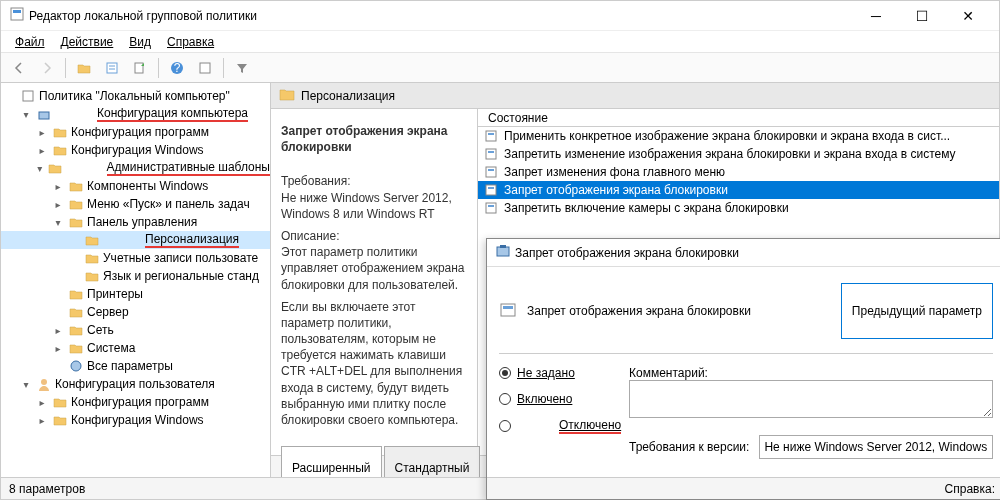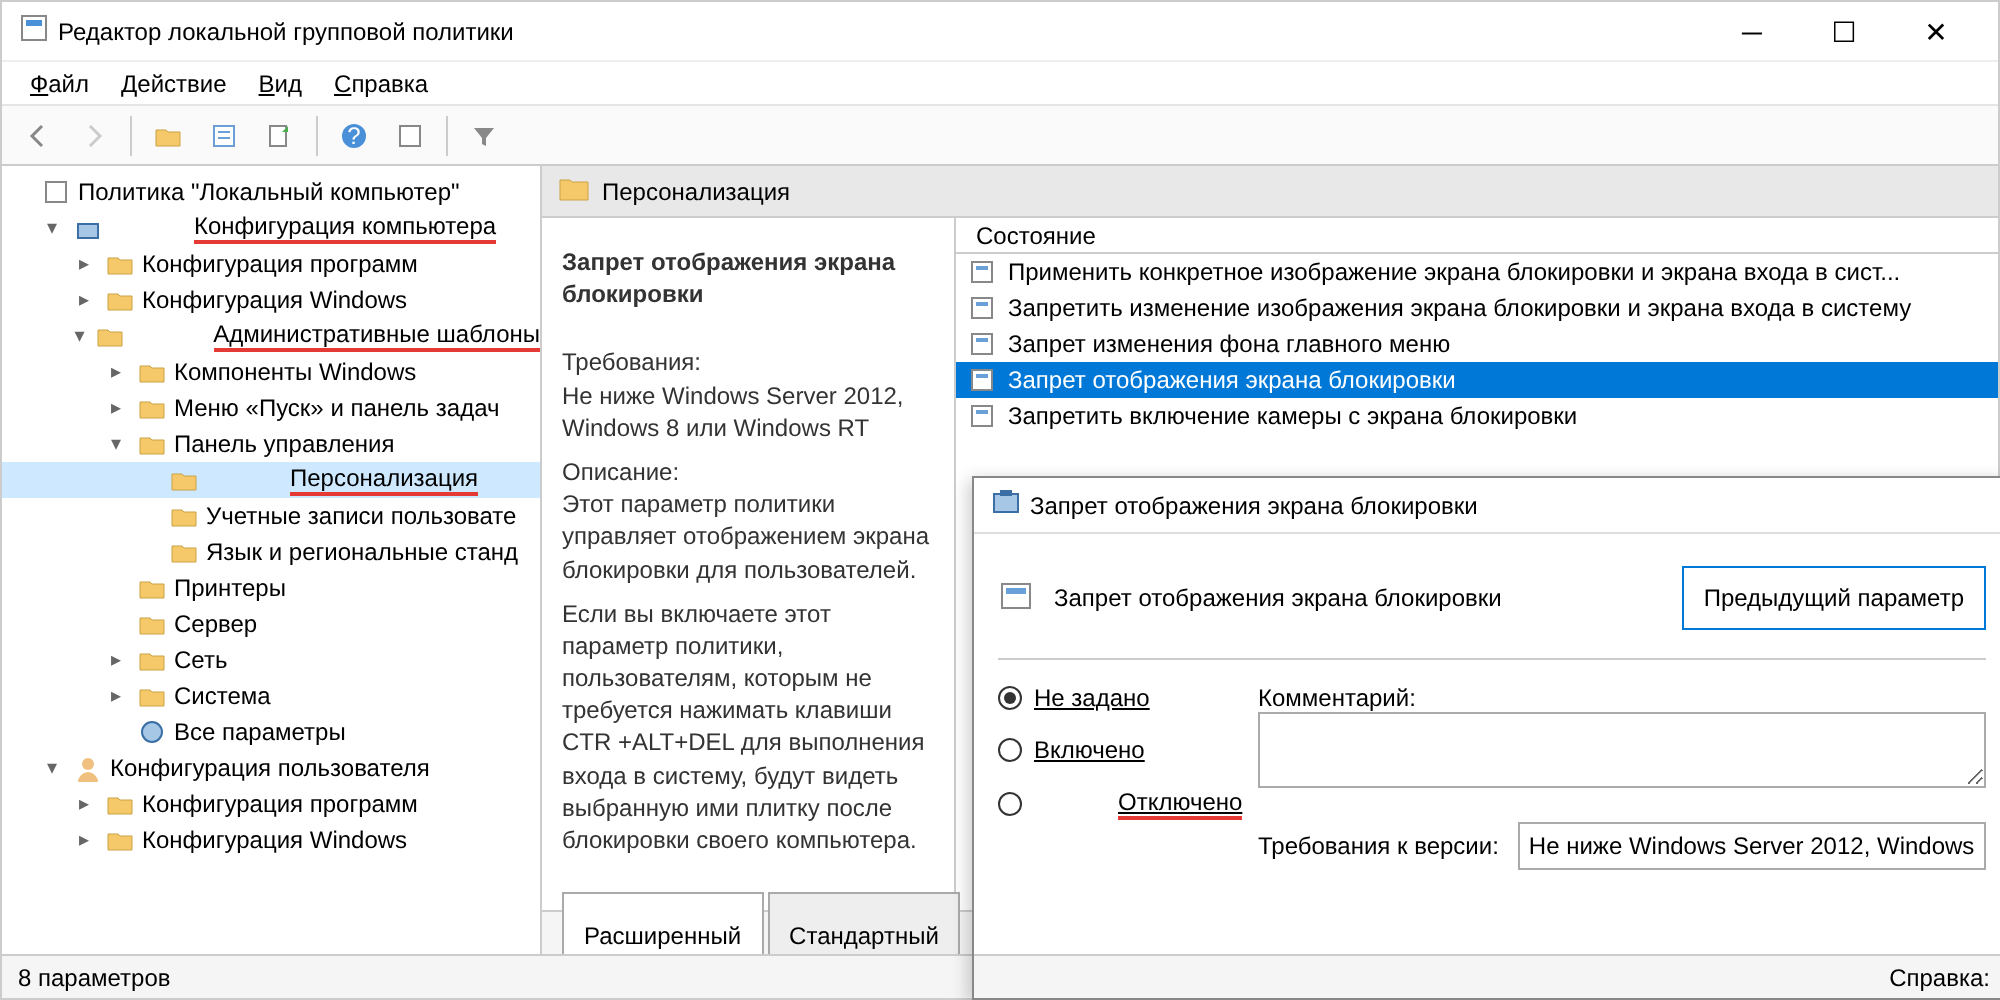--- a/index.html
+++ b/index.html
@@ -5,21 +5,21 @@
 * { margin: 0; padding: 0; box-sizing: border-box; font-family: "Segoe UI", Tahoma, sans-serif; font-size: 12px; }
 body { background: #fff; width: 1000px; height: 500px; overflow: hidden; position: relative; }
 
 .window { width: 1000px; height: 500px; border: 1px solid #ccc; background: #fff; display: flex; flex-direction: column; justify-content: center; }
 
 .titlebar { height: 30px; display: flex; align-items: center; padding: 0 8px; background: #fff; border-bottom: 1px solid #eee; }
 .titlebar .title { flex: 1; padding-left: 4px; }
 .titlebar .winbtn { width: 46px; height: 30px; display: flex; align-items: center; justify-content: center; font-size: 14px; }
 
 .menubar { height: 22px; display: flex; align-items: center; padding: 0 8px; gap: 4px; border-bottom: 1px solid #e5e5e5; }
-.menubar span { padding: 2px 6px; cursor: default; }
+.menubar span { padding: 2px 6px; cursor: default; text-decoration: underline; }
 .menubar span u { text-decoration: underline; }
 
 .toolbar { height: 30px; display: flex; align-items: center; padding: 0 6px; gap: 4px; border-bottom: 1px solid #ccc; background: #fafafa; }
 .toolbar .tbtn { width: 24px; height: 24px; display: flex; align-items: center; justify-content: center; border: 1px solid transparent; }
 .toolbar .sep { width: 1px; height: 20px; background: #ccc; margin: 0 2px; }
 
 .main { flex: 1; display: flex; overflow: hidden; }
 
 .tree { width: 270px; border-right: 1px solid #ccc; overflow: auto; padding: 4px 0; }
 .tree-node { display: flex; align-items: center; padding: 1px 0; cursor: default; white-space: nowrap; }
@@ -52,21 +52,21 @@
 .tab { padding: 14px 10px; border: 1px solid #aaa; background: #fff; position: relative; top: 1px; }
 .tab.inactive { background: #eee; }
 
 .statusbar { height: 22px; border-top: 1px solid #ccc; display: flex; align-items: center; padding: 0 8px; background: #f5f5f5; }
 
 
 .dialog { position: absolute; left: 486px; top: 238px; width: 520px; height: 262px; background: #fff; border: 1px solid #888; box-shadow: -2px 2px 8px rgba(0,0,0,0.2); display: flex; flex-direction: column; overflow: hidden; }
 .dialog .titlebar { height: 28px; border-bottom: 1px solid #ddd; }
 .dialog .dlg-body { flex: 1; padding: 10px 12px 0 12px; display: flex; flex-direction: column; }
 .dlg-row1 { display: flex; align-items: center; gap: 10px; padding: 6px 0 14px 0; }
-.dlg-row1 .btn { margin-left: auto; border: 1px solid #0078d7; padding: 8px 10px; background: #fff; }
+.dlg-row1 .btn { margin-left: auto; border: 1px solid #0078d7; padding: 20px 10px; background: #fff; }
 .dlg-grid { display: flex; border-top: 1px solid #ccc; padding-top: 12px; }
 .dlg-left { width: 130px; display: flex; flex-direction: column; gap: 12px; }
 .radio { display: flex; align-items: center; gap: 6px; }
 .radio .r { width: 12px; height: 12px; border: 1px solid #333; border-radius: 50%; display: flex; align-items: center; justify-content: center; }
 .radio .r.checked::after { content: ""; width: 6px; height: 6px; background: #333; border-radius: 50%; }
 .dlg-right { flex: 1; display: flex; flex-direction: column; gap: 14px; }
 .dlg-right textarea, .dlg-right input { width: 100%; border: 1px solid #aaa; padding: 4px; font-family: inherit; font-size: 12px; }
 .dlg-status { height: 22px; border-top: 1px solid #ccc; display: flex; align-items: center; background: #f5f5f5; padding: 0 10px; }
 .dlg-status .sp { flex: 1; }
 </style>

